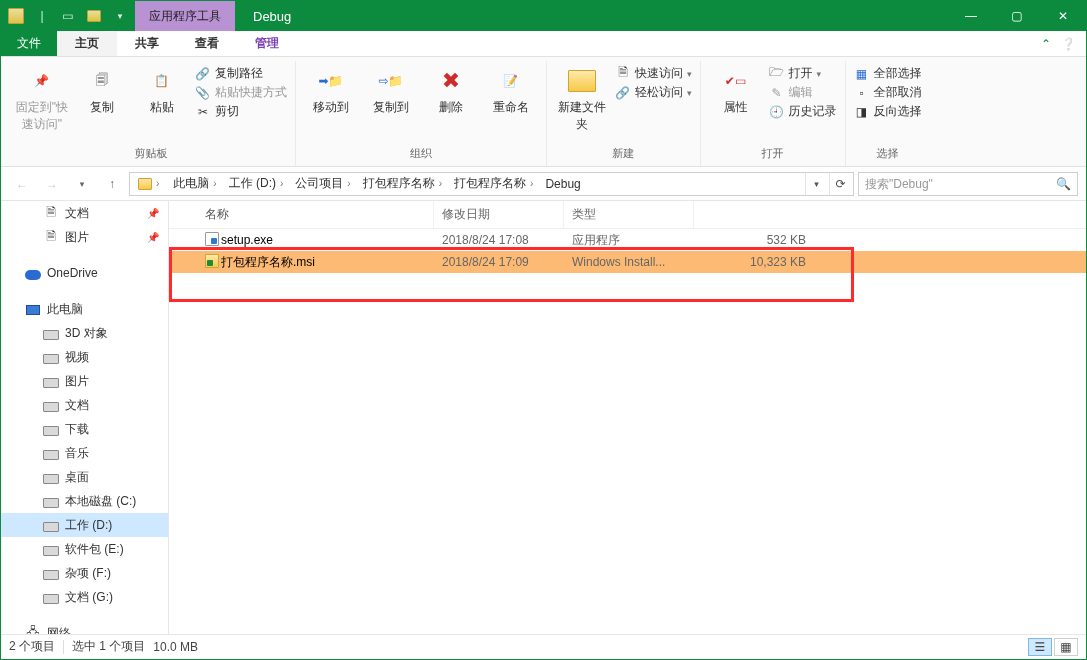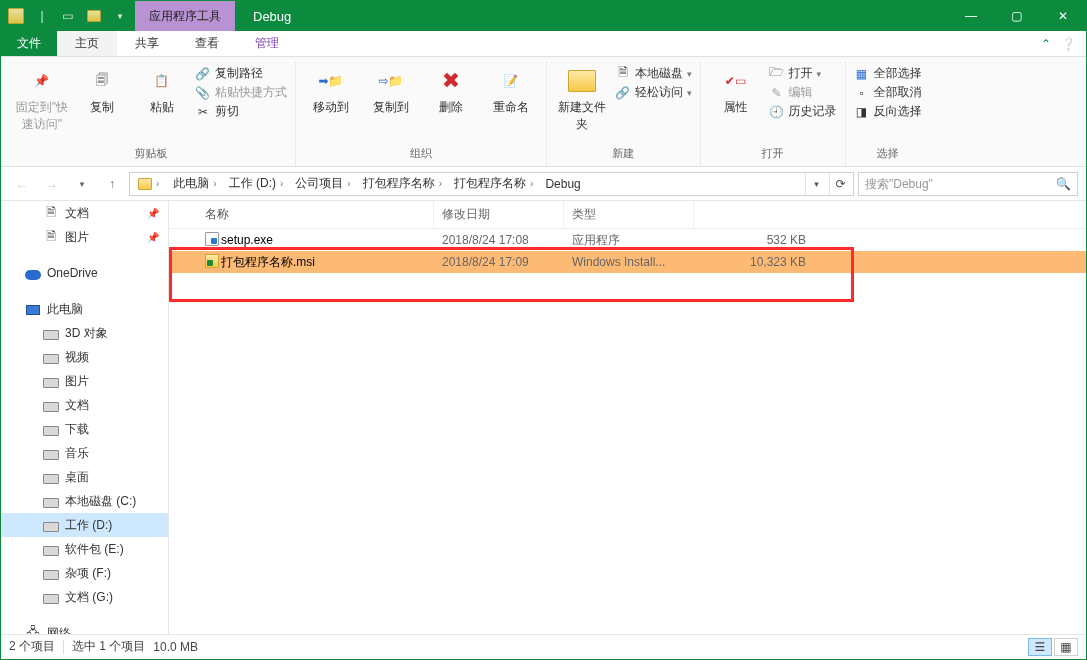--- a/index.html
+++ b/index.html
@@ -7,21 +7,21 @@
 .titlebar { background: #0c8a3e; height: 30px; display: flex; align-items: stretch; color: #fff; }
 .titlebar .qat { display: flex; align-items: center; padding: 0 4px; gap: 4px; }
 .titlebar .qat .q { width: 22px; height: 22px; display: flex; align-items: center; justify-content: center; opacity: .9; }
 .titlebar .ctx-tab { background: #b992d4; color: #222; padding: 0 14px; display: flex; align-items: center; }
 .titlebar .title { padding: 0 18px; display: flex; align-items: center; font-size: 13px; }
 .titlebar .spacer { flex: 1; }
 .titlebar .winbtn { width: 46px; display: flex; align-items: center; justify-content: center; }
 
 .tabs { display: flex; background: #fff; border-bottom: 1px solid #e1e1e1; height: 26px; align-items: stretch; }
 .tabs .tabfile { background: #0c8a3e; color: #fff; padding: 0 16px; display: flex; align-items: center; }
-.tabs .tab { padding: 0 18px; display: flex; align-items: center; color: #333; }
+.tabs .tab { padding: 0 18px; display: flex; align-items: center; color: #333; font-weight: bold; }
 .tabs .tab.active { background: #f3f3f3; }
 .tabs .tabctx { color: #7a3fb1; }
 .tabs .right { margin-left: auto; display: flex; align-items: center; padding-right: 10px; gap: 10px; color: #555; }
 
 .ribbon { display: flex; background: #fafafa; border-bottom: 1px solid #e1e1e1; height: 110px; padding: 4px 6px 0; }
 .ribbon .group { display: flex; flex-direction: column; align-items: center; padding: 0 8px; border-right: 1px solid #eaeaea; }
 .ribbon .group:last-child { border-right: none; }
 .ribbon .group .body { display: flex; align-items: flex-start; gap: 6px; flex: 1; }
 .ribbon .group .label { font-size: 11px; color: #666; padding: 3px 0 5px; }
 .ribbon .big { display: flex; flex-direction: column; align-items: center; justify-content: flex-start; width: 54px; text-align: center; gap: 2px; padding-top: 4px; color: #333; }
@@ -176,21 +176,21 @@
     <div class="body">
       <div class="big">
           <div class="ic">
             <div class="folder-ic" style="width:28px;height:22px;"></div>
           </div>
           <span>新建文件夹</span>
         </div>
       <div class="list">
         <div class="row">
             <div class="ic">🗎</div>
-            <span>本地磁盘</span> 
+            <span>快速访问</span> 
             <span style="font-size:9px;color:#777;">▾</span>
           </div>
         <div class="row">
             <div class="ic">🔗</div>
             <span>轻松访问</span> 
             <span style="font-size:9px;color:#777;">▾</span>
           </div>
       </div>
     </div>
     <div class="label">新建</div>

